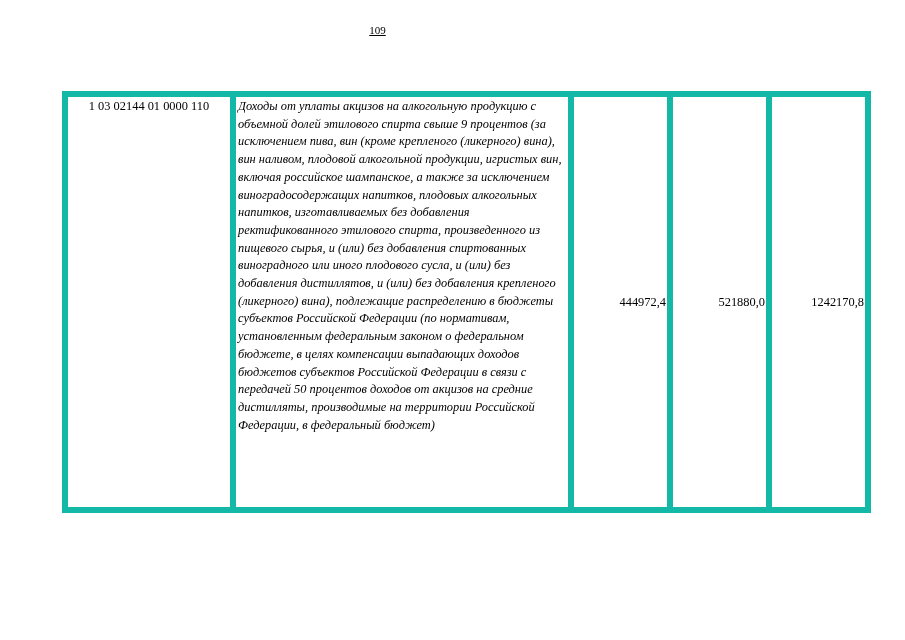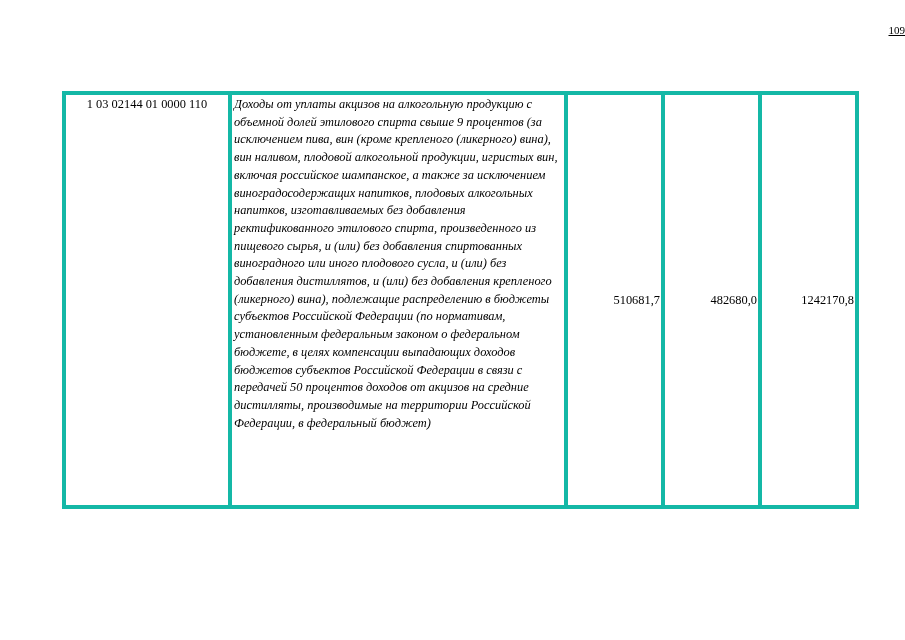--- a/index.html
+++ b/index.html
@@ -1,34 +1,34 @@
 <!DOCTYPE html>
 <html><head>
 <meta charset="utf-8">
 <style>
   html, body { margin: 0; padding: 0; background: #ffffff; }
   body { width: 905px; height: 640px; position: relative; overflow: hidden;
          font-family: "Liberation Serif", "DejaVu Serif", serif; color: #000; }
-  .page-number { position: absolute; top: 24px; left: 0; width: 905px; text-align: right;
+  .page-number { position: absolute; top: 24px; left: 0; width: 755px; text-align: center;
                  font-size: 11px; text-decoration: underline; }
   table.budget { position: absolute; left: 62px; top: 91px; border-collapse: collapse;
                  table-layout: fixed; width: 772px; }
-  table.budget td { border: 4px solid #14b8a6; padding: 0; vertical-align: top; font-size: 12.4px; line-height: 17.7px; }
+  table.budget td { border: 6px solid #14b8a6; padding: 0; vertical-align: top; font-size: 12.4px; line-height: 17.7px; }
   td.code { width: 162px; text-align: center; padding-top: 1px !important; }
   td.desc { width: 328px; padding: 1px 2px 0 2px !important; height: 409px; font-style: italic; }
   td.num { width: 92px; text-align: right; vertical-align: middle !important; padding-right: 1px !important; padding-top: 2px !important; }
 </style>
 </head>
 <body>
 
 <div class="page-number">109</div>
 
 <table class="budget">
   <tbody>
       <tr>
     <td class="code">1 03 02144 01 0000 110</td>
     <td class="desc">Доходы от уплаты акцизов на алкогольную продукцию с объемной долей этилового спирта свыше 9 процентов (за исключением пива, вин (кроме крепленого (ликерного) вина), вин наливом, плодовой алкогольной продукции, игристых вин, включая российское шампанское, а также за исключением виноградосодержащих напитков, плодовых алкогольных напитков, изготавливаемых без добавления ректификованного этилового спирта, произведенного из пищевого сырья, и (или) без добавления спиртованных виноградного или иного плодового сусла, и (или) без добавления дистиллятов, и (или) без добавления крепленого (ликерного) вина), подлежащие распределению в бюджеты субъектов Российской Федерации (по нормативам, установленным федеральным законом о федеральном бюджете, в целях компенсации выпадающих доходов бюджетов субъектов Российской Федерации в связи с передачей 50 процентов доходов от акцизов на средние дистилляты, производимые на территории Российской Федерации, в федеральный бюджет)</td>
-    <td class="num">510681,7</td>
-    <td class="num">482680,0</td>
+    <td class="num">444972,4</td>
+    <td class="num">521880,0</td>
     <td class="num">1242170,8</td>
   </tr>
 </tbody>
   </table>
 
 </body></html>

